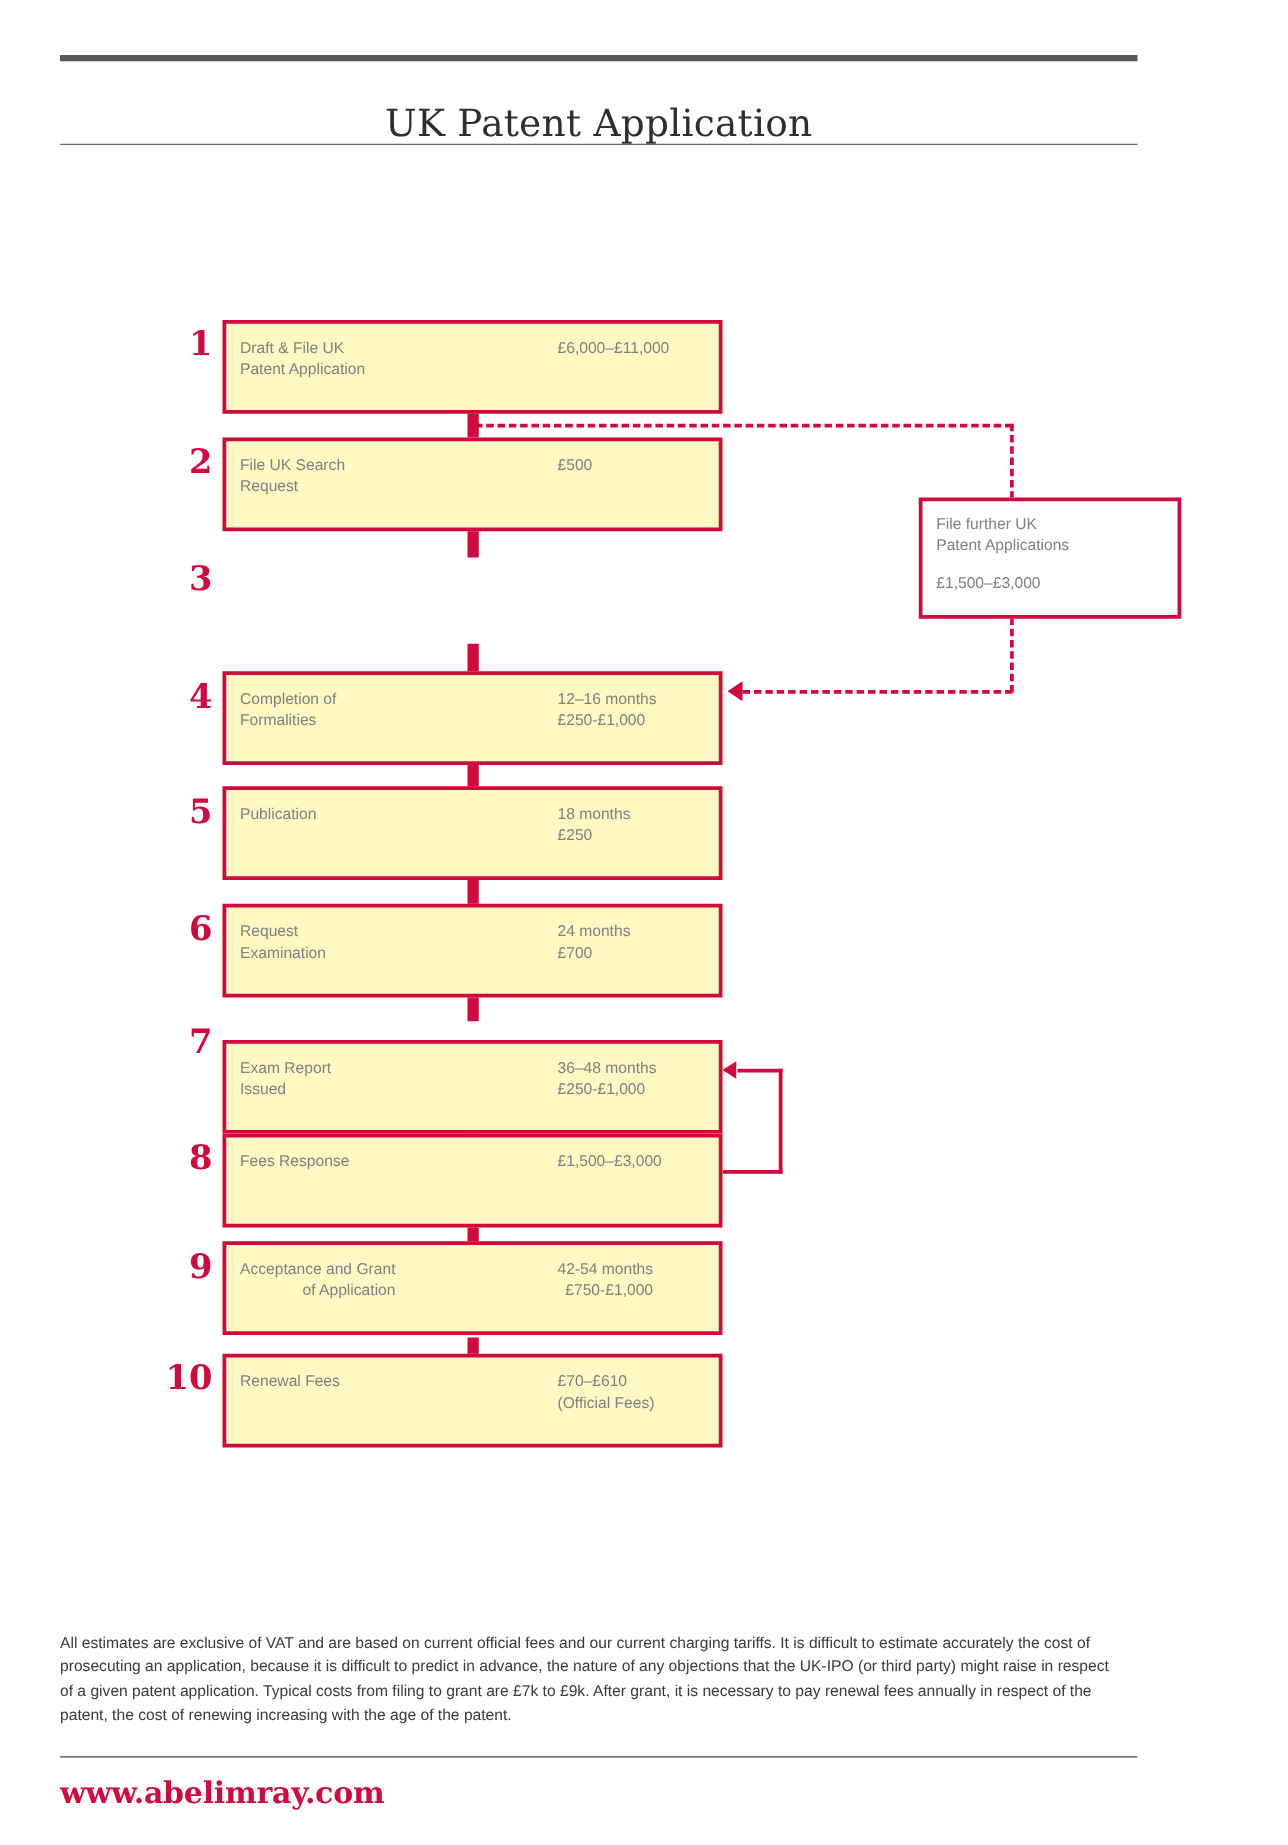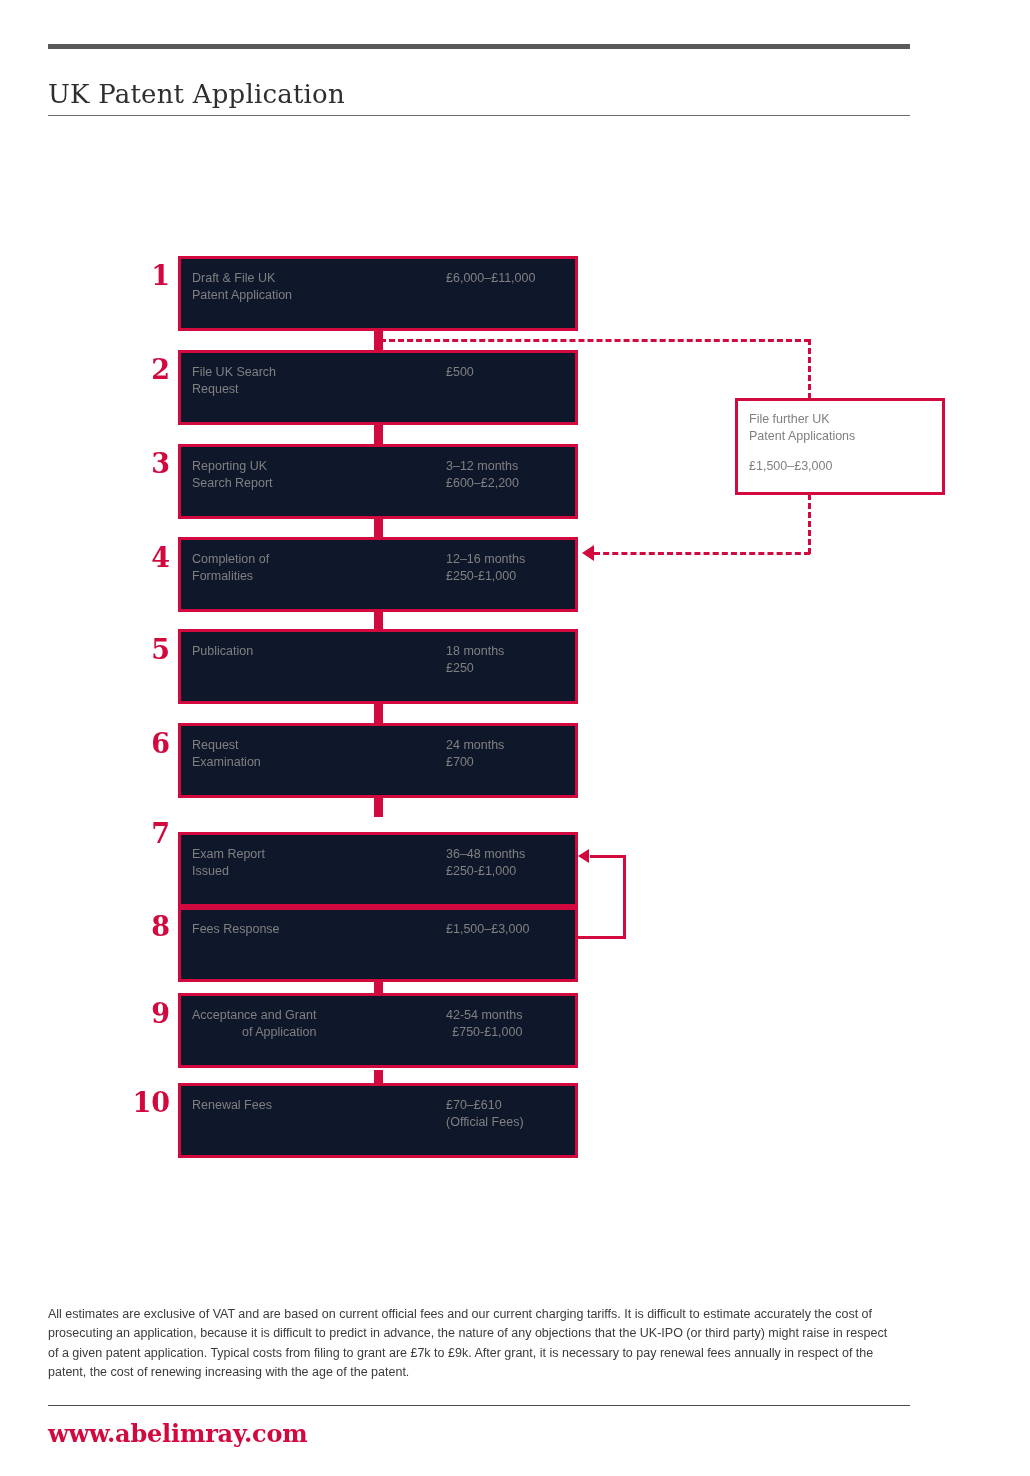--- a/index.html
+++ b/index.html
@@ -23,25 +23,26 @@
     width: 862px;
     height: 5px;
     background: #595959;
   }
   .page-title {
     position: absolute;
     left: 48px;
     top: 62px;
     width: 862px;
     font-family: "DejaVu Serif", serif;
-    font-size: 26px;
+    font-size: 30px;
     font-weight: 400;
     letter-spacing: 0.2px;
     color: #2e2e2e;
     white-space: nowrap;
+    text-align: center;
   }
   .title-rule {
     position: absolute;
     left: 48px;
     top: 115px;
     width: 862px;
     height: 1px;
     background: #6b6b6b;
   }
 
@@ -53,21 +54,21 @@
     width: 1030px;
     height: 1476px;
   }
   .step {
     position: absolute;
     left: 178px;
     width: 400px;
     height: 75px;
     border: 3px solid #D1093F;
     box-sizing: border-box;
-    background: #0f172a;
+    background: #fef9c3;
     z-index: 3;
   }
   .step-num {
     position: absolute;
     left: 110px;
     width: 60px;
     text-align: right;
     font-family: "DejaVu Serif", serif;
     font-weight: 700;
     font-size: 27px;
@@ -238,26 +239,20 @@
   </div>
 
   <div class="step-num" style="top:356px;">2</div>
   <div class="step" style="top:350px;padding-left:34px;">
     <span class="step-label">File UK Search
 Request</span>
     <span class="step-value">£500</span>
   </div>
 
   <div class="step-num" style="top:450px;">3</div>
-  <div class="step" style="top:444px;">
-    <span class="step-label">Reporting  UK
-Search Report</span>
-    <span class="step-value">3–12 months
-£600–£2,200</span>
-  </div>
 
   <div class="step-num" style="top:544px;">4</div>
   <div class="step" style="top:537px;">
     <span class="step-label">Completion of
 Formalities</span>
     <span class="step-value">12–16 months
 £250-£1,000</span>
   </div>
 
   <div class="step-num" style="top:636px;">5</div>

